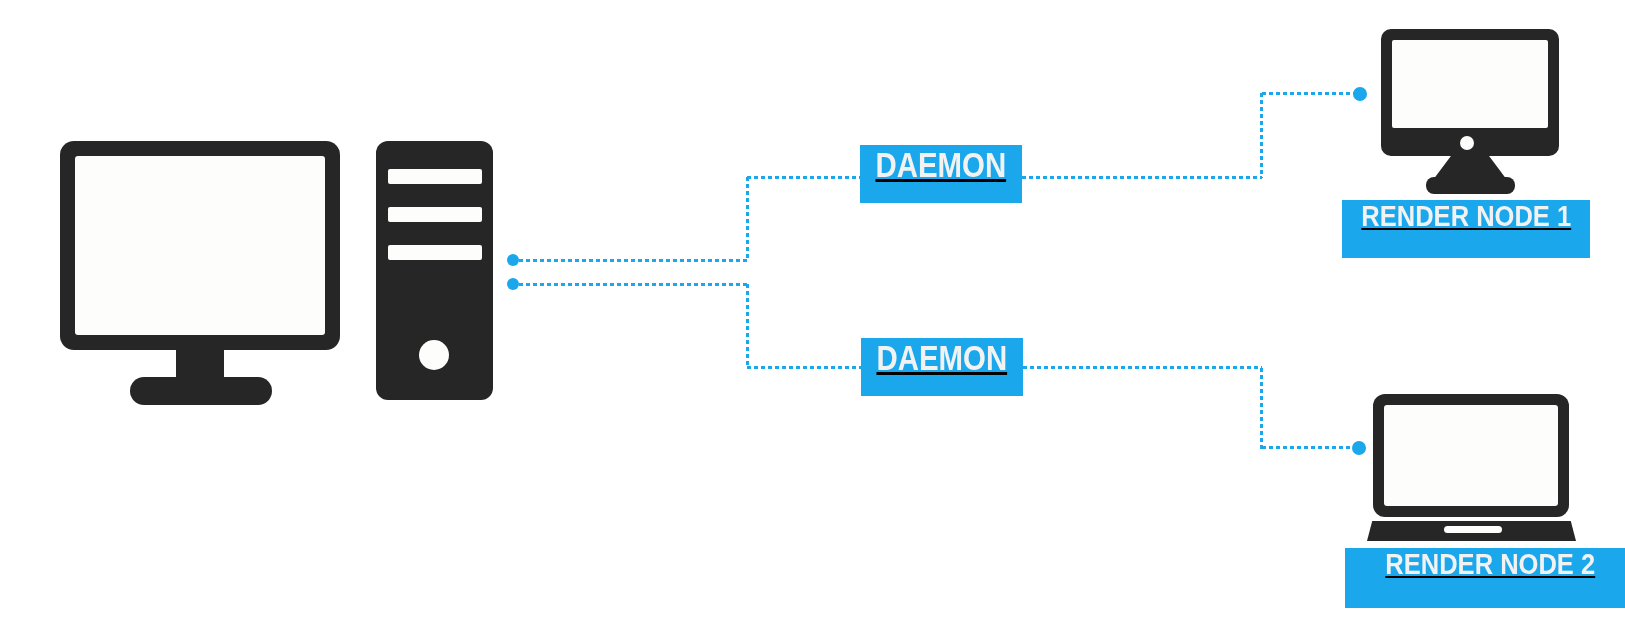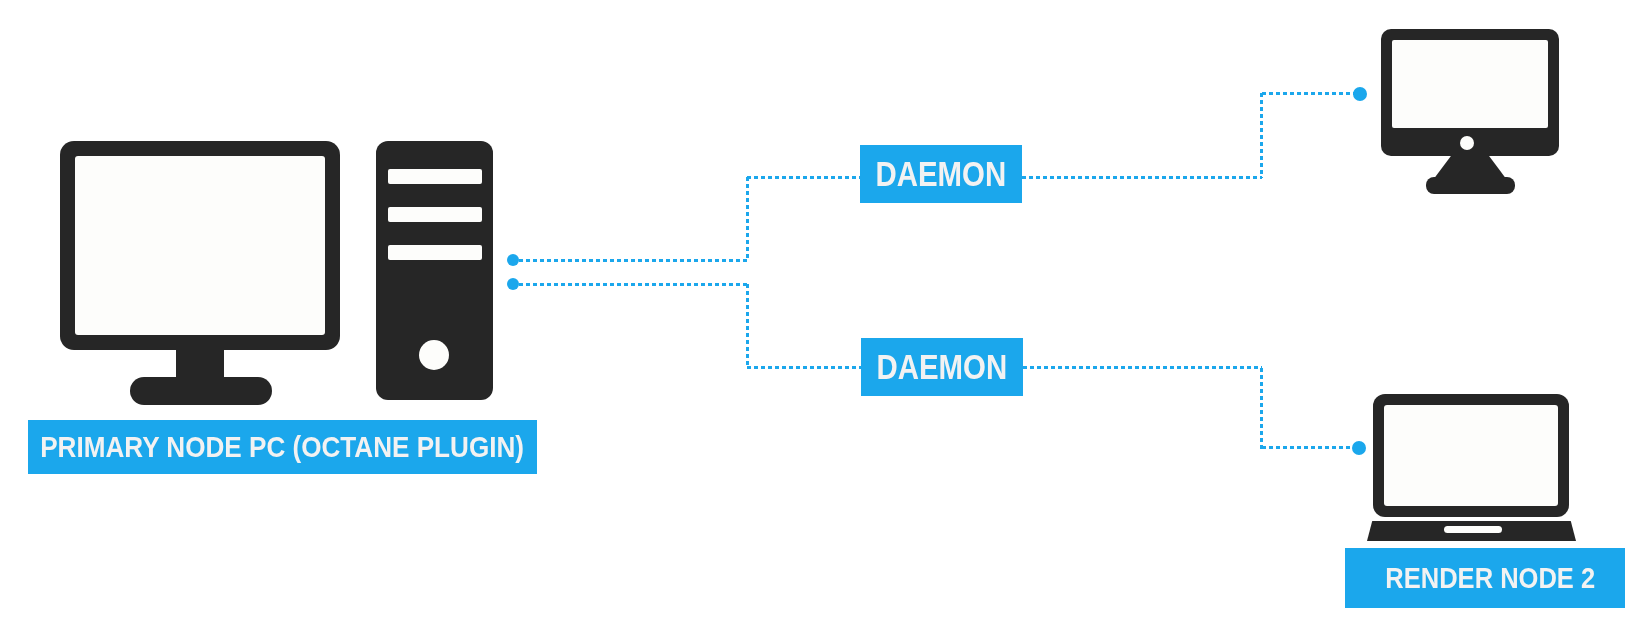--- a/index.html
+++ b/index.html
@@ -44,22 +44,23 @@
     border-radius: 50%;
   }
   .dot-sm { width: 12px; height: 12px; }
   .dot-lg { width: 14px; height: 14px; }
 
   
   .plate {
     position: absolute;
     background: var(--accent-blue, #1BA7EC);
     display: flex;
-    align-items: center;
+    align-items: flex-start;
     justify-content: center;
+    text-decoration: underline;
   }
   .plate-text {
     display: inline-block;
     white-space: nowrap;
     font-weight: bold;
     color: var(--label-text-white, #F2F2F2);
     transform: scaleX(0.87);
     transform-origin: center center;
     letter-spacing: 0px;
   }
@@ -79,23 +80,20 @@
     <div class="abs dark" style="left:176px; top:349px; width:48px; height:30px;"></div>
     <div class="abs dark" style="left:130px; top:377px; width:142px; height:28px; border-radius:14px;"></div>
 
     <div class="abs dark" style="left:376px; top:141px; width:117px; height:259px; border-radius:12px;"></div>
     <div class="abs white" style="left:388px; top:169px; width:94px; height:15px; border-radius:2px;"></div>
     <div class="abs white" style="left:388px; top:207px; width:94px; height:15px; border-radius:2px;"></div>
     <div class="abs white" style="left:388px; top:245px; width:94px; height:15px; border-radius:2px;"></div>
     <div class="abs white round" style="left:419px; top:340px; width:30px; height:30px;"></div>
   </div>
 
-  <div class="plate" style="left:28px; top:420px; width:509px; height:54px;">
-    <span class="plate-text fs-primary">PRIMARY NODE PC (OCTANE PLUGIN)</span>
-  </div>
 
   <div class="dot dot-sm" style="left:507px; top:254px;"></div>
   <div class="dot dot-sm" style="left:507px; top:278px;"></div>
 
   <div class="dash-h" style="left:519px; top:259px; width:228px;"></div>
   <div class="dash-v" style="left:746px; top:177px; height:84px;"></div>
   <div class="dash-h" style="left:747px; top:176px; width:113px;"></div>
   <div class="dash-h" style="left:1022px; top:176px; width:240px;"></div>
   <div class="dash-v" style="left:1260px; top:93px; height:85px;"></div>
   <div class="dash-h" style="left:1262px; top:92px; width:92px;"></div>
@@ -117,20 +115,23 @@
   </div>
 
   <div>
     <div class="abs dark" style="left:1381px; top:29px; width:178px; height:127px; border-radius:10px;"></div>
     <div class="abs white" style="left:1392px; top:40px; width:156px; height:88px; border-radius:2px;"></div>
     <div class="abs white round" style="left:1460px; top:136px; width:14px; height:14px;"></div>
     <div class="abs dark" style="left:1430px; top:154px; width:80px; height:30px;
                 clip-path: polygon(28% 0, 72% 0, 100% 100%, 0% 100%);"></div>
     <div class="abs dark" style="left:1426px; top:177px; width:89px; height:17px; border-radius:8px;"></div>
   </div>
+  <div class="plate" style="left:1342px; top:200px; width:248px; height:58px;">
+    <span class="plate-text fs-render">RENDER NODE 1</span>
+  </div>
 
   <div>
     <div class="abs dark" style="left:1373px; top:394px; width:196px; height:123px; border-radius:12px;"></div>
     <div class="abs white" style="left:1384px; top:405px; width:174px; height:101px; border-radius:3px;"></div>
     <div class="abs dark" style="left:1367px; top:521px; width:209px; height:20px;
                 clip-path: polygon(2.5% 0, 97.5% 0, 100% 100%, 0% 100%);"></div>
     <div class="abs white" style="left:1444px; top:526px; width:58px; height:7px; border-radius:3.5px;"></div>
   </div>
   <div class="plate" style="left:1345px; top:548px; width:291px; height:60px;">
     <span class="plate-text fs-render">RENDER NODE 2</span>

